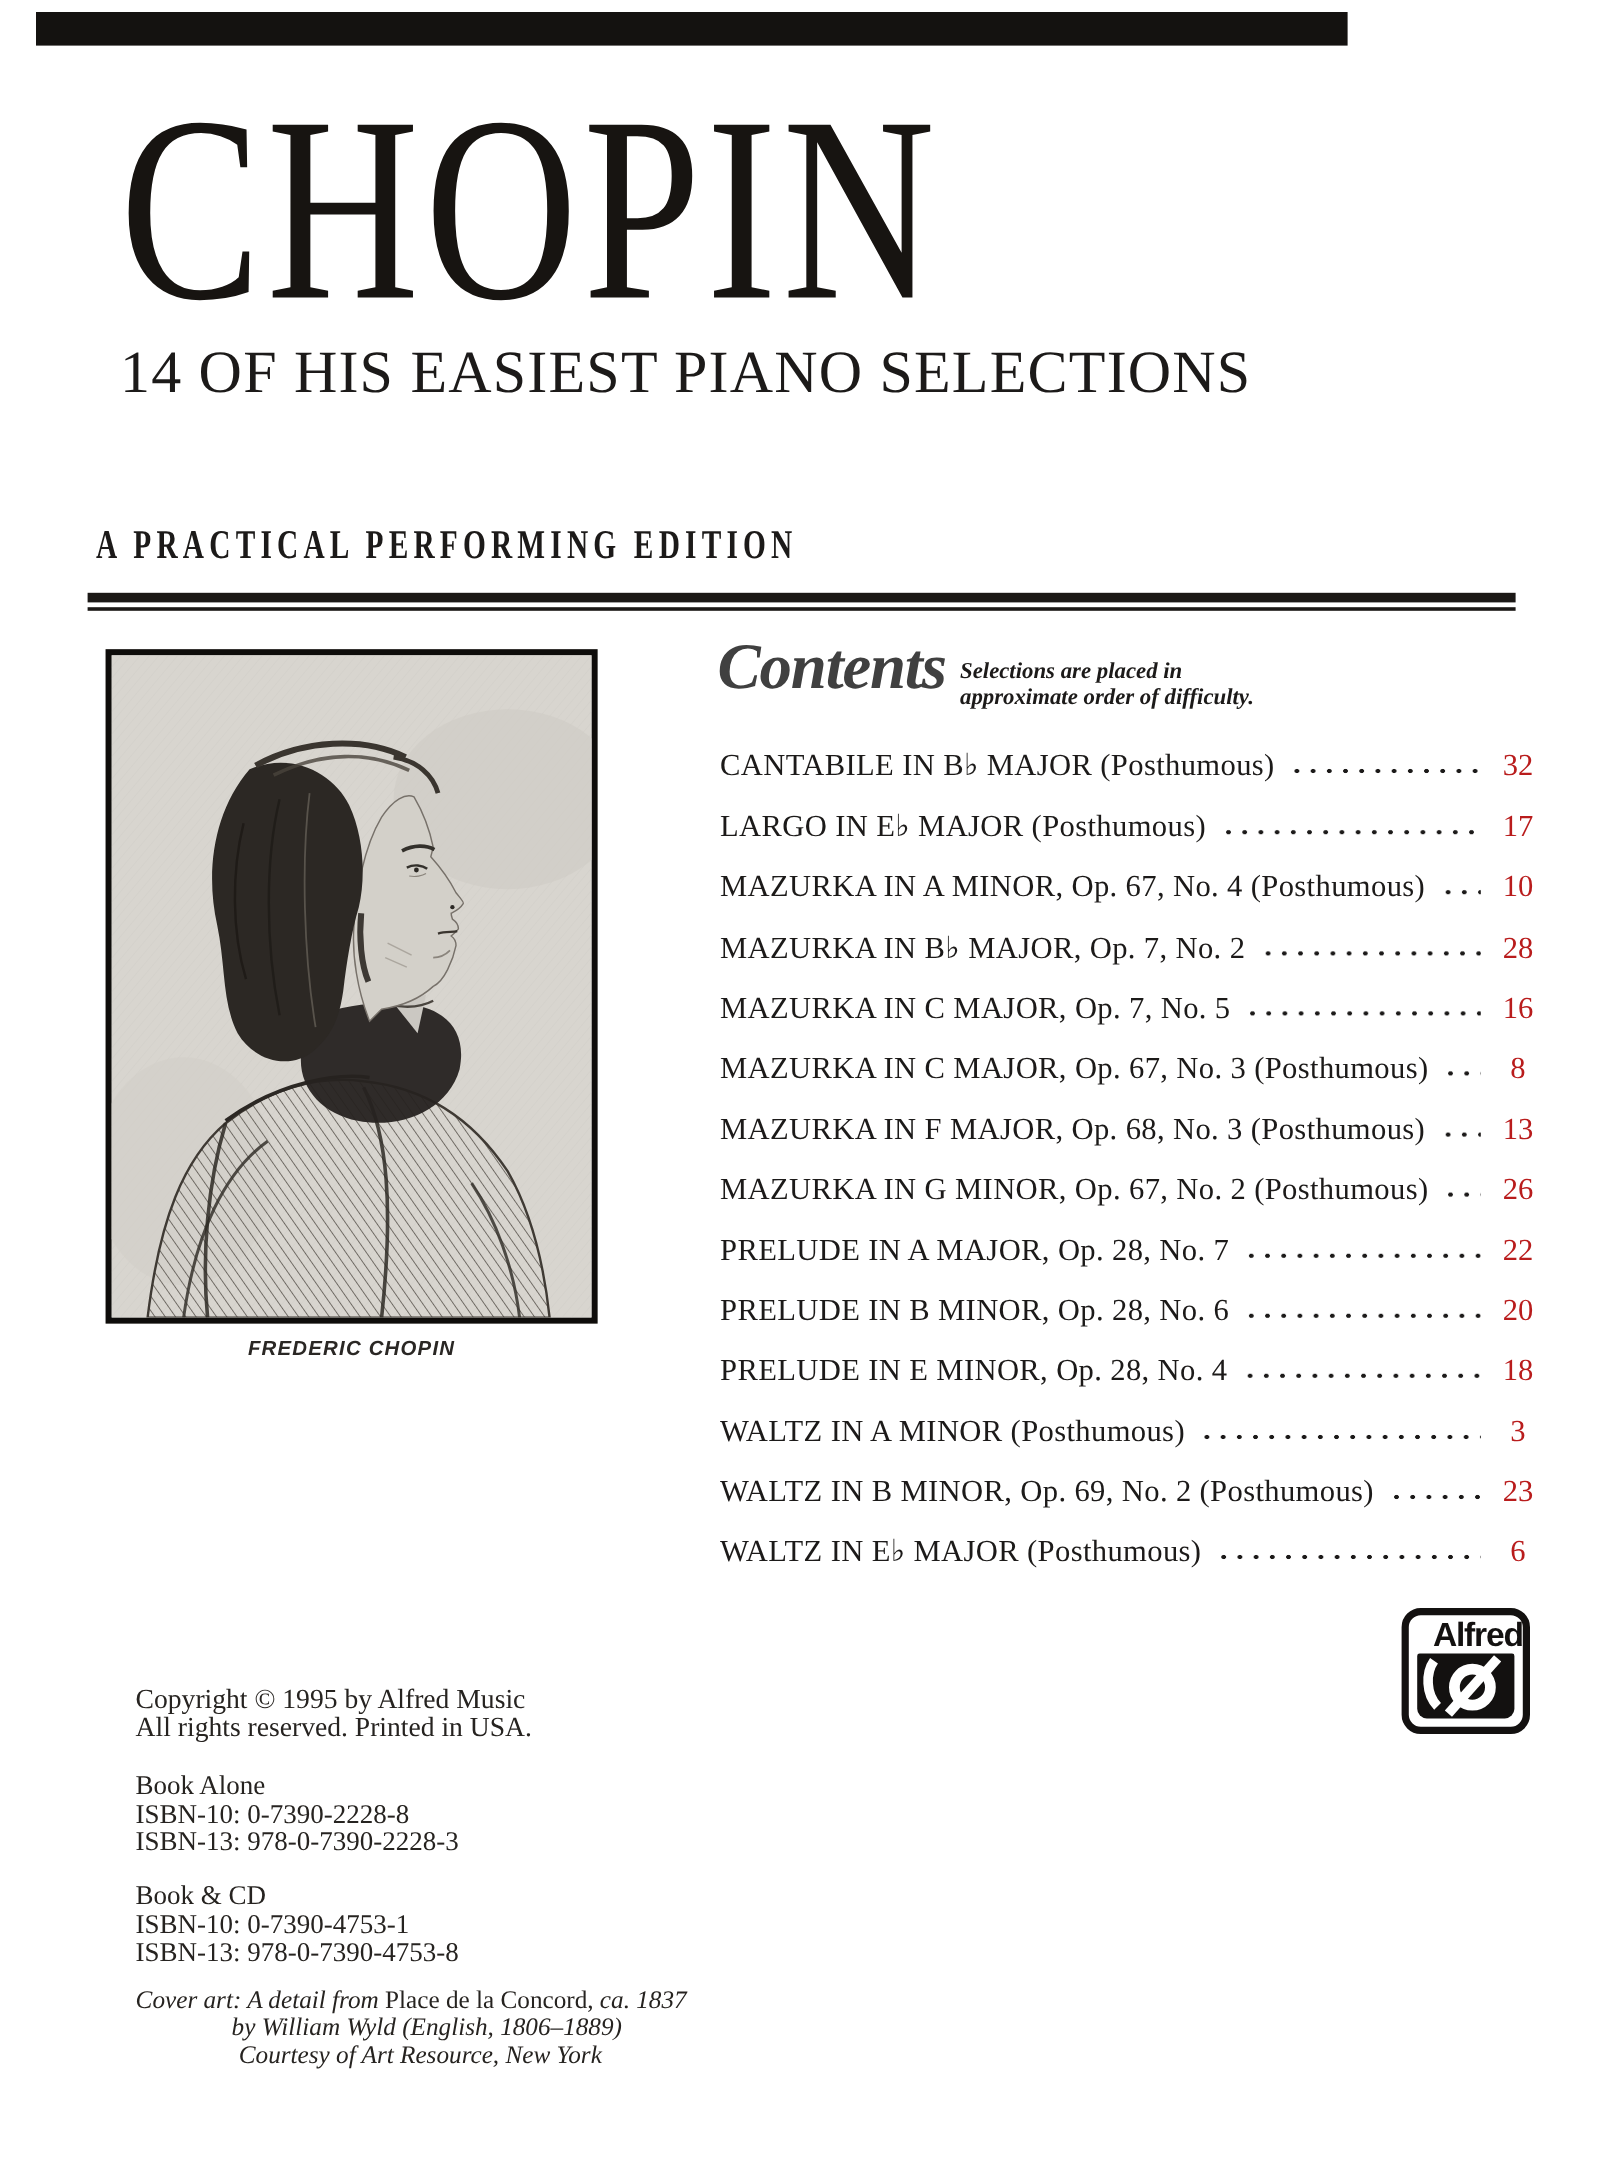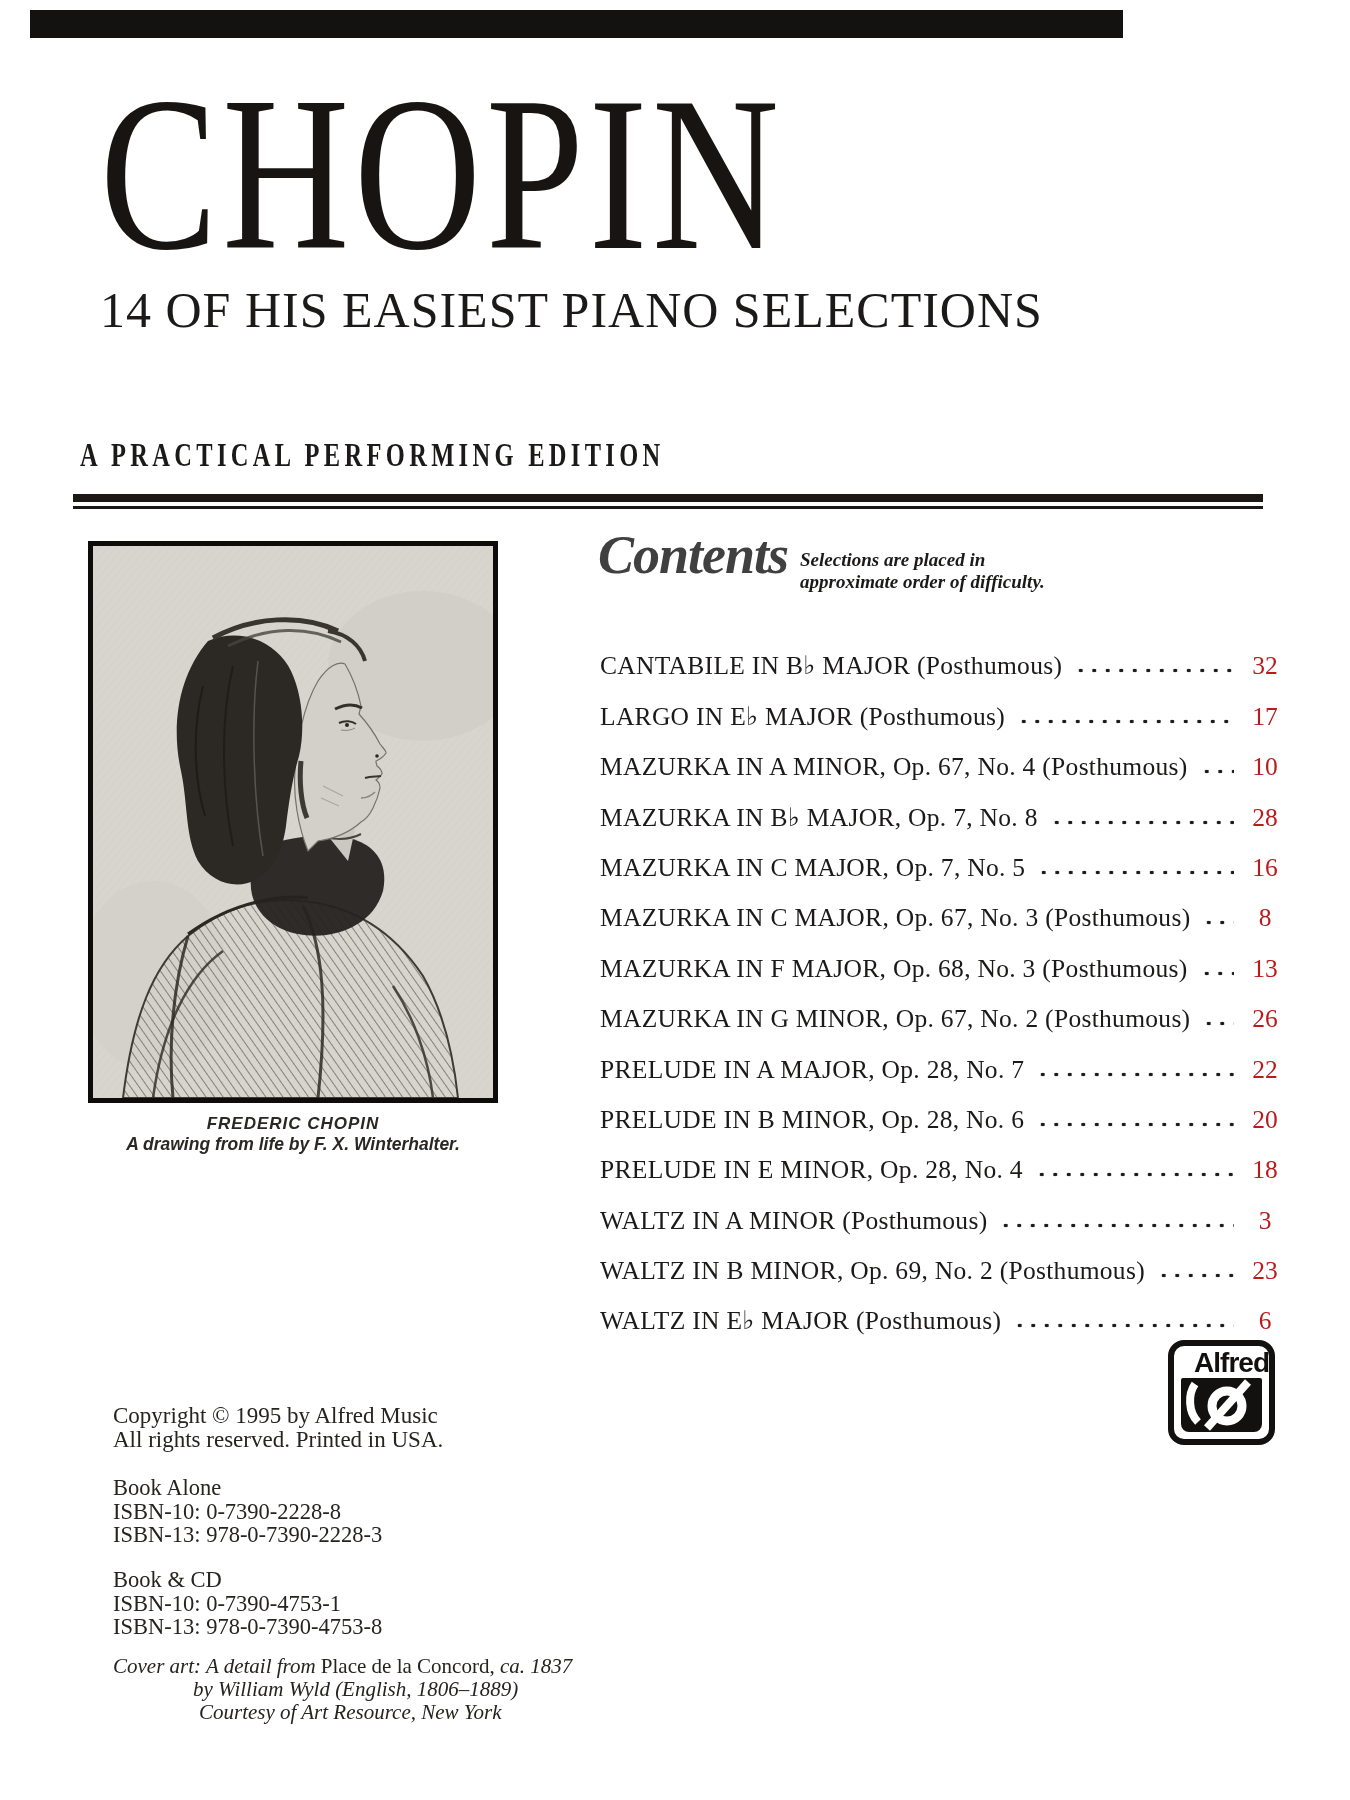--- a/index.html
+++ b/index.html
@@ -25,21 +25,21 @@
   .portrait-caption{position:absolute;left:58px;top:1114px;width:470px;text-align:center;
         font-family:"Liberation Sans","DejaVu Sans",sans-serif;font-style:italic;font-weight:bold;
         color:#2a2724;}
   .portrait-caption .cap1{font-size:17px;line-height:20px;letter-spacing:1px;}
   .portrait-caption .cap2{font-size:17.5px;line-height:21px;}
   
   .contents-heading{position:absolute;left:598px;top:528px;font-size:54px;line-height:1;
         font-style:italic;font-weight:bold;color:#404040;letter-spacing:-1px;}
   .contents-note{position:absolute;left:800px;top:549px;font-size:19px;line-height:21.5px;
         font-style:italic;font-weight:bold;color:#1c1a19;}
-  .toc{position:absolute;left:600px;top:632px;width:688px;}
+  .toc{position:absolute;left:600px;top:604px;width:688px;}
   .toc-row{display:flex;align-items:flex-end;height:50.4px;padding-bottom:2px;box-sizing:border-box;}
   .toc-title{font-size:25.5px;line-height:28px;letter-spacing:0.3px;white-space:nowrap;color:#1c1a19;}
   .toc-leader{flex:1;height:10px;margin:0 8px 7px 10px;
         background-image:radial-gradient(circle,#1c1a19 1.7px,transparent 2.1px);
         background-size:13.5px 5px;background-repeat:repeat-x;background-position:2px bottom;}
   .toc-page{font-size:25.5px;line-height:28px;width:46px;text-align:center;color:#b91c1c;}
   
   .foot{position:absolute;left:113px;font-size:23px;line-height:23.5px;color:#262320;}
   .foot.copyright{top:1404px;}
   .foot.book1{top:1476px;font-size:22.5px;}
@@ -115,21 +115,20 @@
       <path d="M248,184 C 253,185 259,184 262,182" stroke="#8a847c" stroke-width="1" fill="none"></path>
       <circle cx="284" cy="210" r="1.8" fill="#2b2824"></circle>
       <path d="M272,232 C 278,230 284,231 288,230" stroke="#3a352f" stroke-width="2" fill="none"></path>
       <path d="M268,252 C 274,252 279,249 282,246" stroke="#8a847c" stroke-width="1.5" fill="none"></path>
       <path d="M230,240 L 250,250 M228,252 L 246,260" stroke="#9a948b" stroke-width="1.2" fill="none" opacity="0.7"></path>
     </svg>
   </div>
 
   <div class="portrait-caption">
     <div class="cap1">FREDERIC CHOPIN</div>
-    <div class="cap2">A drawing from life by F. X. Winterhalter.</div>
   </div>
 
   <div class="contents-heading">Contents</div>
   <div class="contents-note">
     <div>Selections are placed in</div>
     <div>approximate order of difficulty.</div>
   </div>
 
   <div class="toc">
     <div class="toc-row">
@@ -141,21 +140,21 @@
         <span class="toc-title">LARGO IN E♭ MAJOR (Posthumous)</span>
         <span class="toc-leader"></span>
         <span class="toc-page">17</span>
       </div>
     <div class="toc-row">
         <span class="toc-title">MAZURKA IN A MINOR, Op. 67, No. 4 (Posthumous)</span>
         <span class="toc-leader"></span>
         <span class="toc-page">10</span>
       </div>
     <div class="toc-row">
-        <span class="toc-title">MAZURKA IN B♭ MAJOR, Op. 7, No. 8</span>
+        <span class="toc-title">MAZURKA IN B♭ MAJOR, Op. 7, No. 2</span>
         <span class="toc-leader"></span>
         <span class="toc-page">28</span>
       </div>
     <div class="toc-row">
         <span class="toc-title">MAZURKA IN C MAJOR, Op. 7, No. 5</span>
         <span class="toc-leader"></span>
         <span class="toc-page">16</span>
       </div>
     <div class="toc-row">
         <span class="toc-title">MAZURKA IN C MAJOR, Op. 67, No. 3 (Posthumous)</span>

